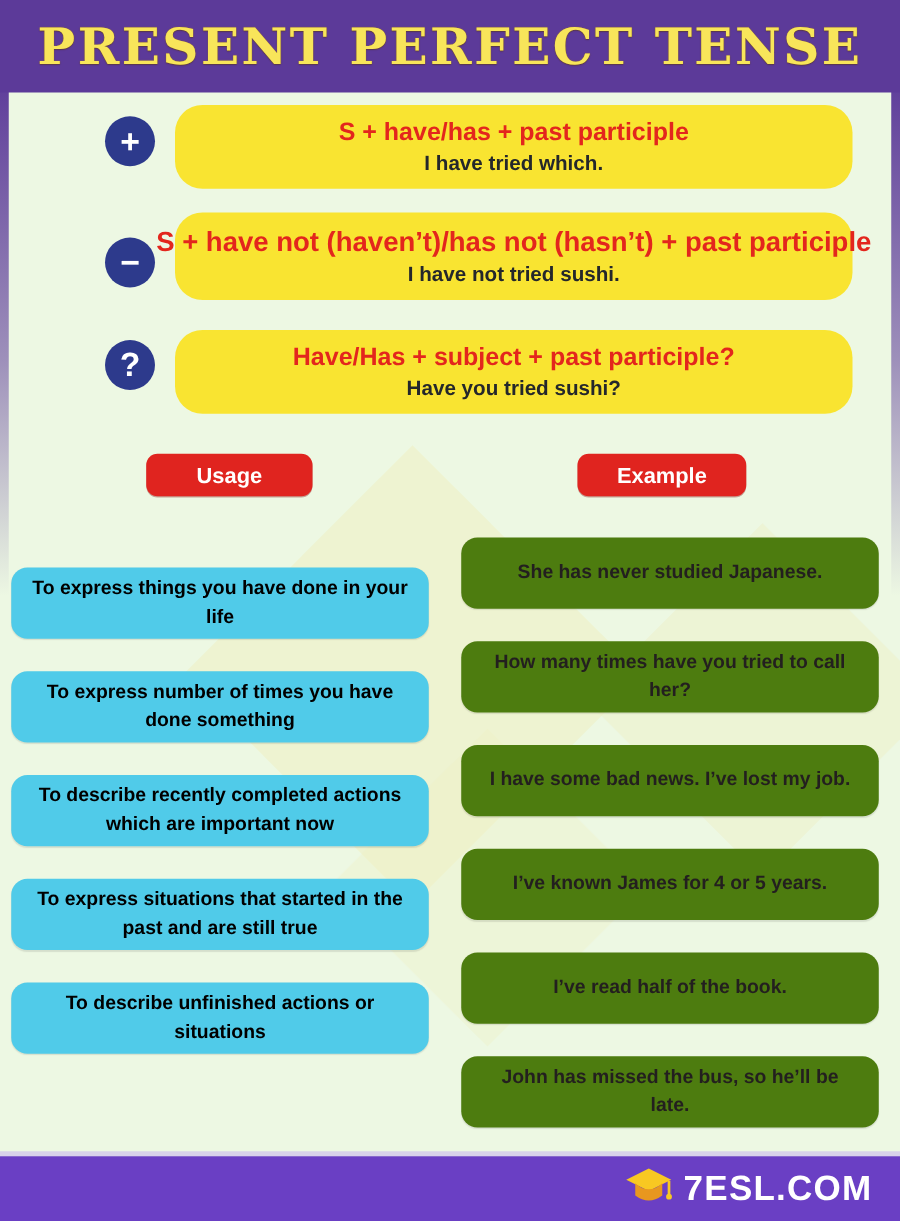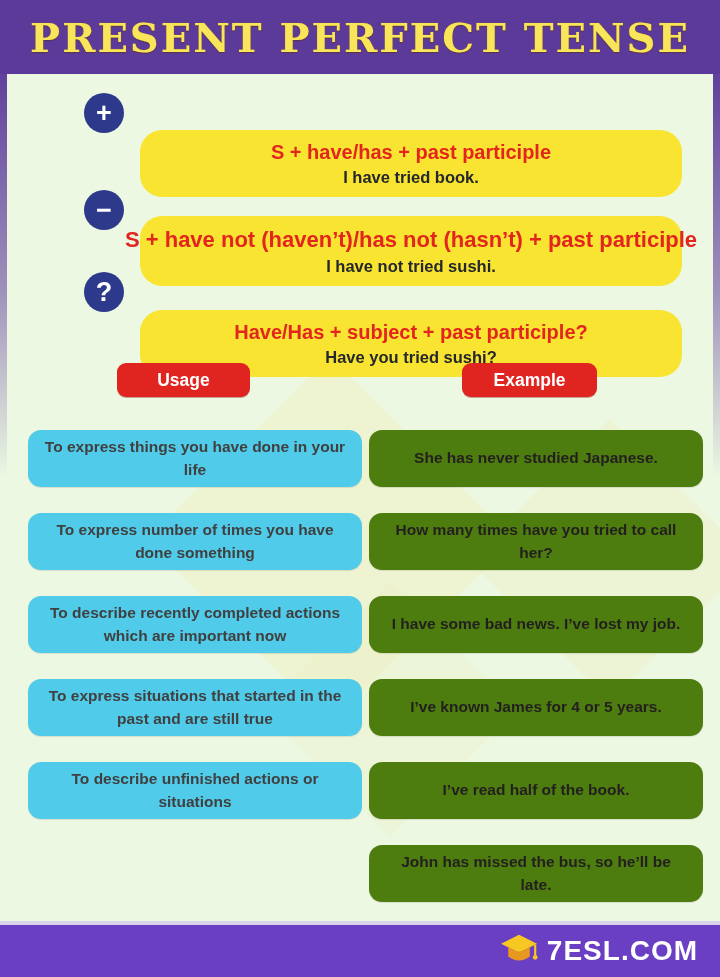--- a/index.html
+++ b/index.html
@@ -42,21 +42,21 @@
     position:absolute;left:84px;width:40px;height:40px;border-radius:50%;
     background:#2d3a8c;color:#ffffff;
     display:flex;align-items:center;justify-content:center;
     font-size:27px;font-weight:bold;z-index:3;
   }
   .c1{top:93px;} .c2{top:190px;} .c3{top:272px;}
   .formula-box{
     position:absolute;left:140px;width:542px;
     background:#f9e431;border-radius:22px;
     display:flex;flex-direction:column;align-items:center;justify-content:center;
-    gap:4px;z-index:2;box-sizing:border-box;padding:4px 8px;margin-top:46px;
+    gap:4px;z-index:2;box-sizing:border-box;padding:4px 8px;
   }
   .fb1{top:84px;height:67px;}
   .fb2{top:170px;height:70px;}
   .fb3{top:264px;height:67px;}
   .formula-text{color:#e3261d;font-weight:bold;font-size:20px;text-align:center;white-space:nowrap;}
   .formula-text.long{font-size:22px;}
   .formula-example{color:#24272b;font-weight:bold;font-size:16.5px;text-align:center;}
 
   
   .col-btn{
@@ -69,21 +69,21 @@
   .btn-example{left:462px;width:135px;}
 
   
   .cell{
     position:absolute;width:334px;height:57px;border-radius:13px;
     display:flex;align-items:center;justify-content:center;
     text-align:center;font-weight:bold;font-size:15.5px;line-height:1.45;
     box-sizing:border-box;padding:2px 16px;z-index:2;
     box-shadow:0 1px 1px rgba(0,0,0,.10);
   }
-  .cell.usage{left:28px;background:#50cbe9;color:#404040;}
+  .cell.usage{left:9px;background:#50cbe9;color:#000000;margin-top:24px;}
   .cell.example{left:369px;background:#4d7c0f;color:#231f1f;}
   .r1{top:430px;} .r2{top:513px;} .r3{top:596px;}
   .r4{top:679px;} .r5{top:762px;} .r6{top:845px;}
 
   
   .footer-sep{position:absolute;left:0;top:921px;width:720px;height:4px;background:#d8d2ea;z-index:5;}
   .footer{
     position:absolute;left:0;top:925px;width:720px;height:52px;
     background:#6a3fc4;z-index:5;
     display:flex;align-items:center;justify-content:flex-end;
@@ -104,21 +104,21 @@
   <div class="edge left"></div>
   <div class="edge right"></div>
 
   <div class="wm wm-d1"></div>
   <div class="wm wm-d2"></div>
   <div class="wm wm-d3"></div>
 
   <div class="sign-circle c1">+</div>
   <div class="formula-box fb1">
     <div class="formula-text">S + have/has + past participle</div>
-    <div class="formula-example">I have tried book.</div>
+    <div class="formula-example">I have tried which.</div>
   </div>
 
   <div class="sign-circle c2">−</div>
   <div class="formula-box fb2">
     <div class="formula-text long">S + have not (haven’t)/has not (hasn’t) + past participle</div>
     <div class="formula-example">I have not tried sushi.</div>
   </div>
 
   <div class="sign-circle c3">?</div>
   <div class="formula-box fb3">

